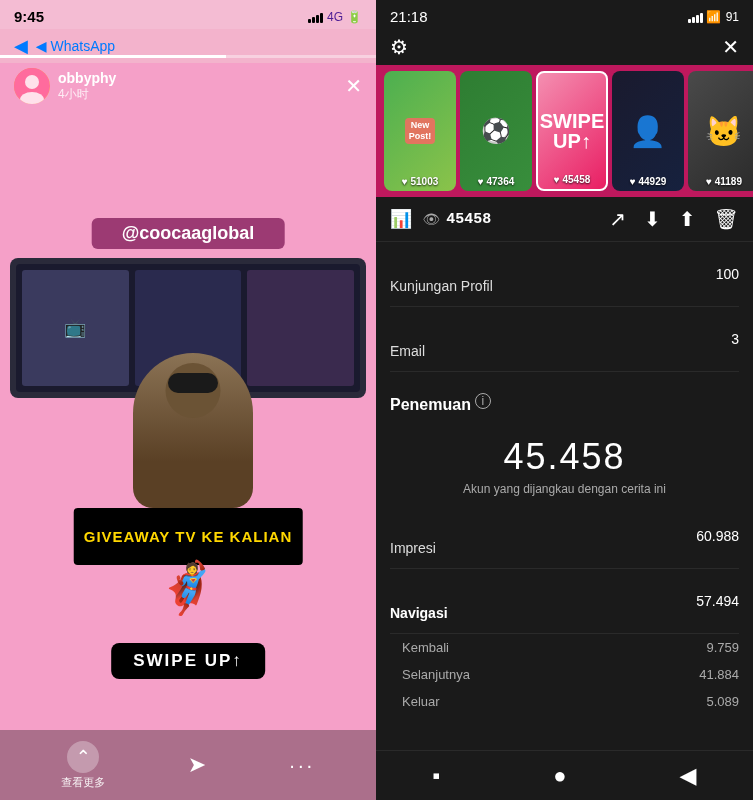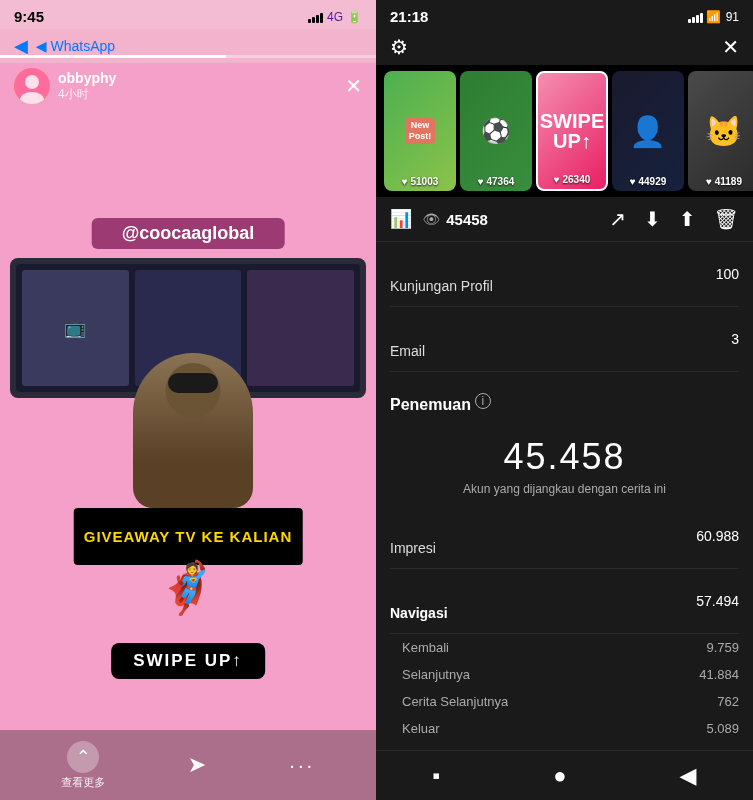--- a/index.html
+++ b/index.html
@@ -264,21 +264,21 @@
     .right-status-bar {
       display: flex;
       justify-content: space-between;
       align-items: center;
       padding: 8px 14px 4px;
       background: #1a1a1a;
     }
 
     .right-time {
       font-size: 15px;
-      font-weight: 700;
+      font-weight: 400;
       color: #fff;
     }
 
     .right-status-icons {
       display: flex;
       align-items: center;
       gap: 4px;
       font-size: 12px;
       color: #fff;
     }
@@ -298,21 +298,21 @@
 
     .close-icon {
       font-size: 20px;
       color: #fff;
     }
 
     .stories-strip {
       display: flex;
       gap: 4px;
       padding: 6px 8px;
-      background: #000000;
+      background: #be185d;
       overflow-x: auto;
     }
 
     .story-thumb {
       width: 72px;
       height: 120px;
       border-radius: 8px;
       flex-shrink: 0;
       position: relative;
       overflow: hidden;
@@ -367,20 +367,21 @@
       align-items: center;
       gap: 6px;
     }
 
     .eye-icon { font-size: 14px; color: #aaa; }
 
     .view-count {
       font-size: 15px;
       color: #fff;
       font-weight: 600;
+      font-family: Liberation Mono, monospace;
     }
 
     .action-icons {
       display: flex;
       gap: 18px;
       margin-left: auto;
     }
 
     .action-icon {
       font-size: 20px;
@@ -607,21 +608,21 @@
     <div class="story-thumb story-thumb-1">
       <div class="thumb-new-post">New<br>Post!</div>
       <span class="story-thumb-count">♥ 51003</span>
     </div>
     <div class="story-thumb story-thumb-2">
       <span style="font-size:24px;">⚽</span>
       <span class="story-thumb-count">♥ 47364</span>
     </div>
     <div class="story-thumb story-thumb-3">
       <span style="font-size:20px; color:#fff; font-weight:700; text-align:center; line-height:1;">SWIPE<br>UP↑</span>
-      <span class="story-thumb-count">♥ 26340</span>
+      <span class="story-thumb-count">♥ 45458</span>
     </div>
     <div class="story-thumb story-thumb-4">
       <span style="font-size:30px;">👤</span>
       <span class="story-thumb-count">♥ 44929</span>
     </div>
     <div class="story-thumb story-thumb-5">
       <span style="font-size:30px;">🐱</span>
       <span class="story-thumb-count">♥ 41189</span>
     </div>
 
@@ -673,24 +674,20 @@
 
       <div class="sub-row">
         <span class="sub-label">Kembali</span>
         <span class="sub-value">9.759</span>
       </div>
       <div class="sub-row">
         <span class="sub-label">Selanjutnya</span>
         <span class="sub-value">41.884</span>
       </div>
       <div class="sub-row">
-        <span class="sub-label">Cerita Selanjutnya</span>
-        <span class="sub-value">762</span>
-      </div>
-      <div class="sub-row">
         <span class="sub-label">Keluar</span>
         <span class="sub-value">5.089</span>
       </div>
     </div>
   </div>
 
   <div class="right-bottom-nav">
     <span class="nav-icon">▪</span>
     <span class="nav-icon">●</span>
     <span class="nav-icon">◀</span>

